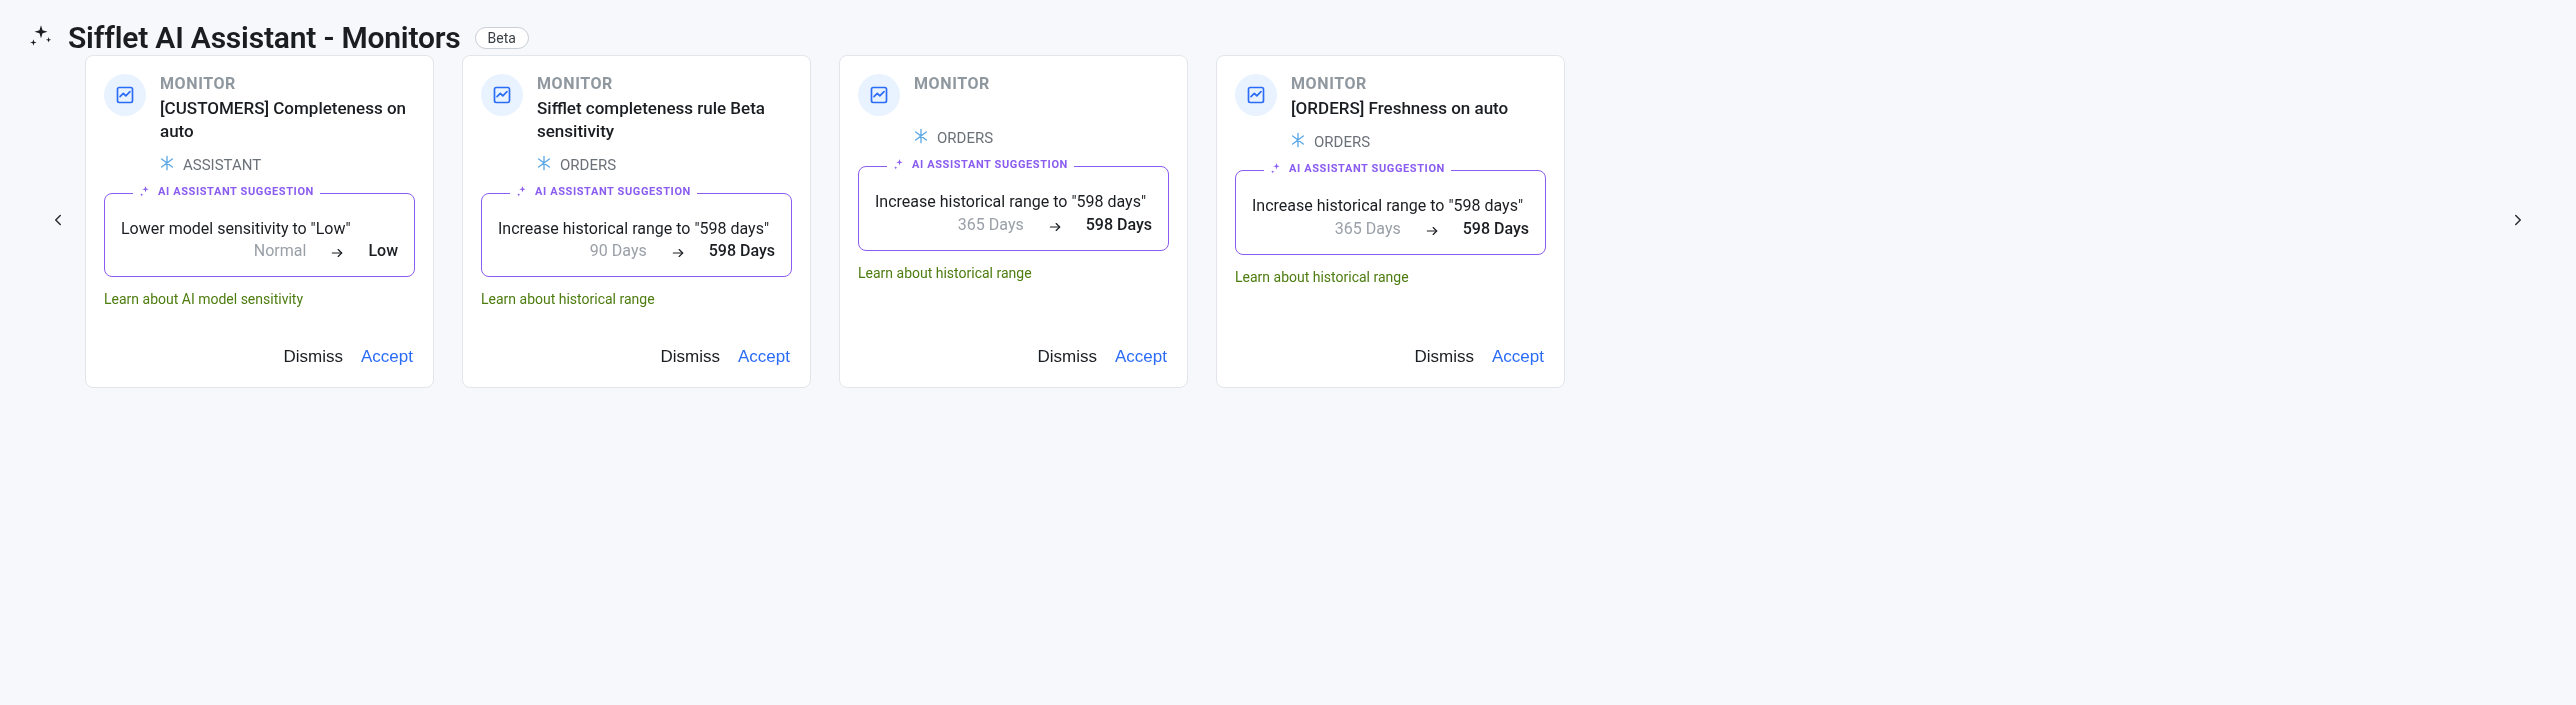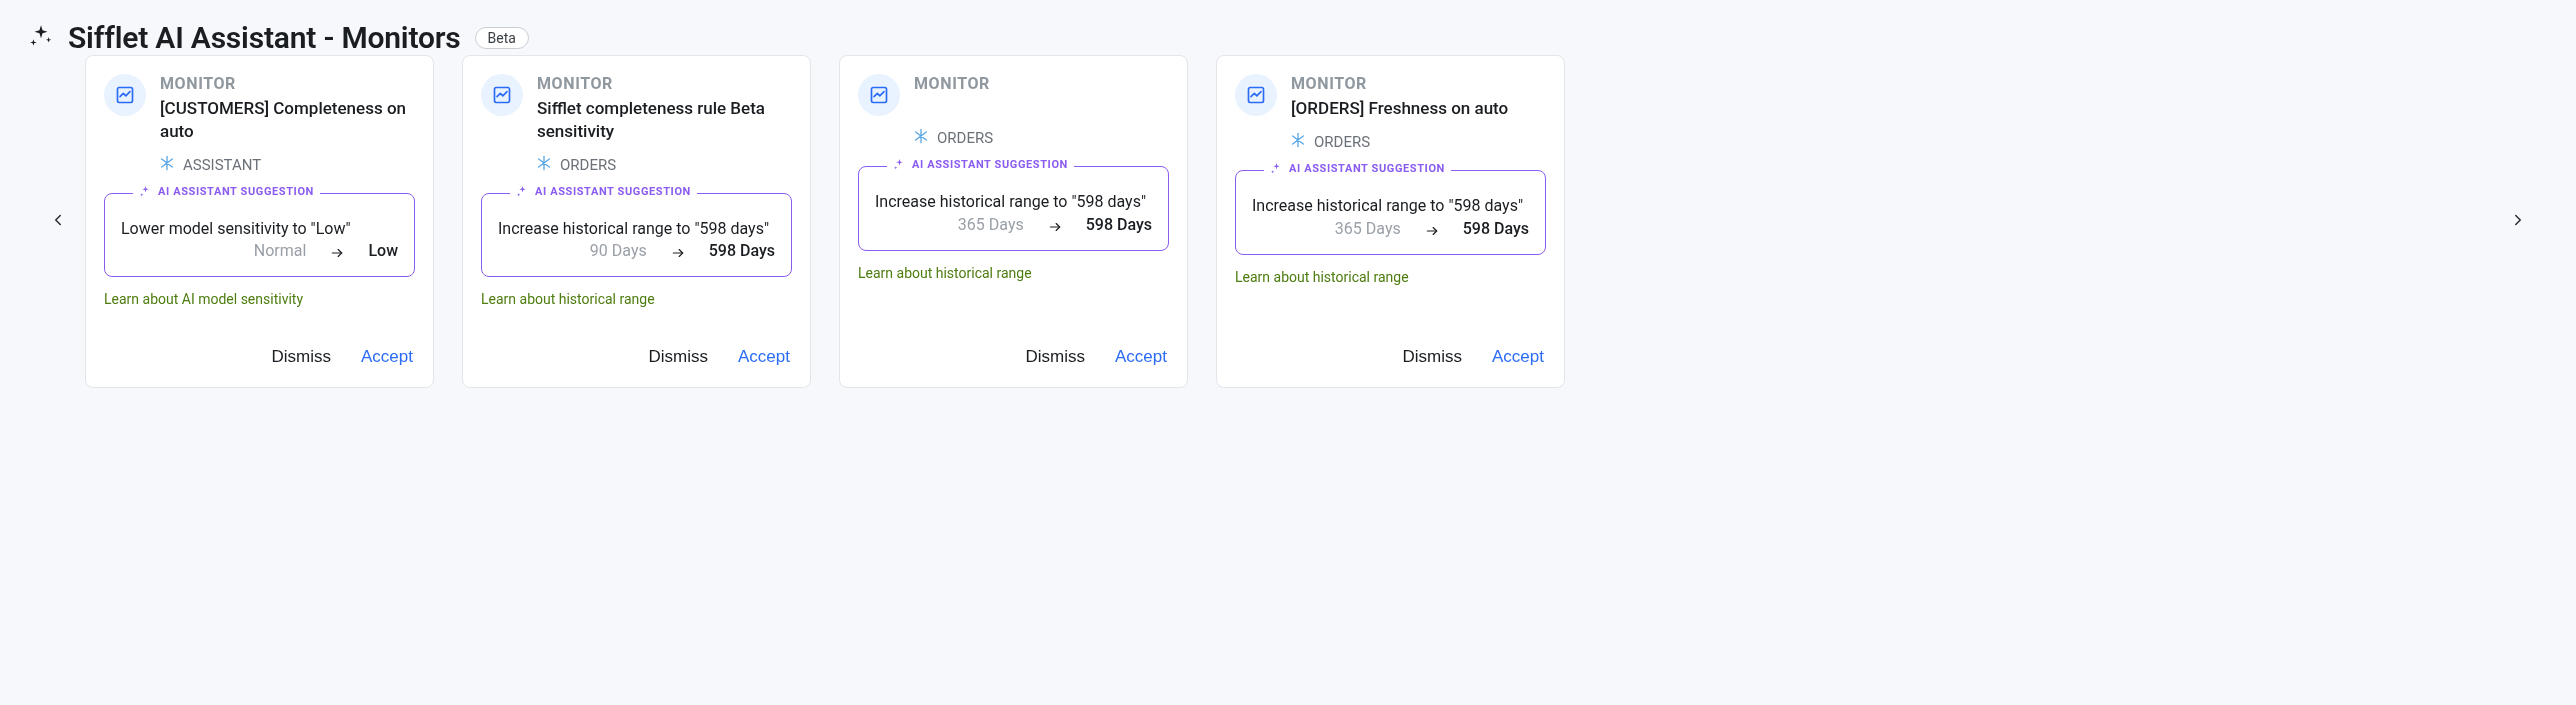--- a/index.html
+++ b/index.html
@@ -123,21 +123,21 @@
     .learn-link {
       margin-top: 14px;
       font-size: 14px;
       color: #4d7c0f;
       text-decoration: none;
       cursor: pointer;
     }
 
     
     .card-actions {
-      display: flex; justify-content: flex-end; gap: 26px;
+      display: flex; justify-content: flex-end; gap: 14px;
       margin-top: auto;
       padding-top: 36px;
     }
     .btn-dismiss, .btn-accept {
       background: none; border: none;
       font-size: 17px;
       cursor: pointer;
       padding: 4px 2px;
     }
     .btn-dismiss { color: #1a1d21; }

